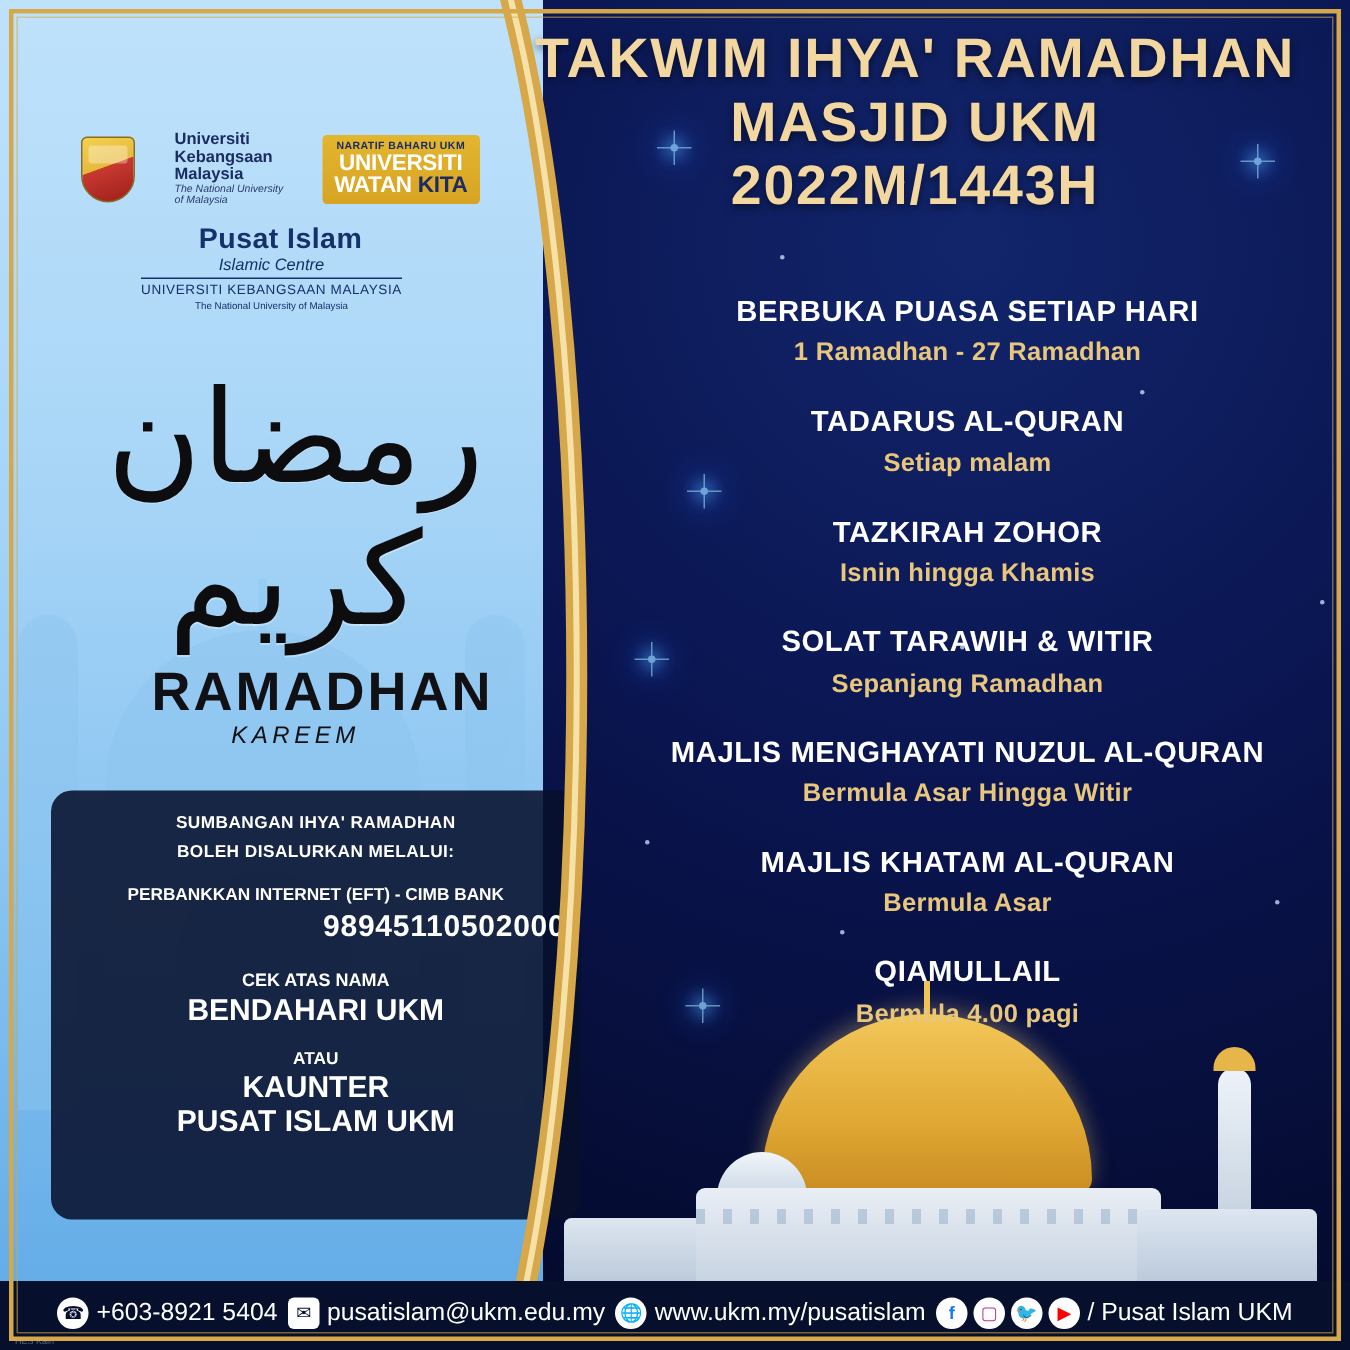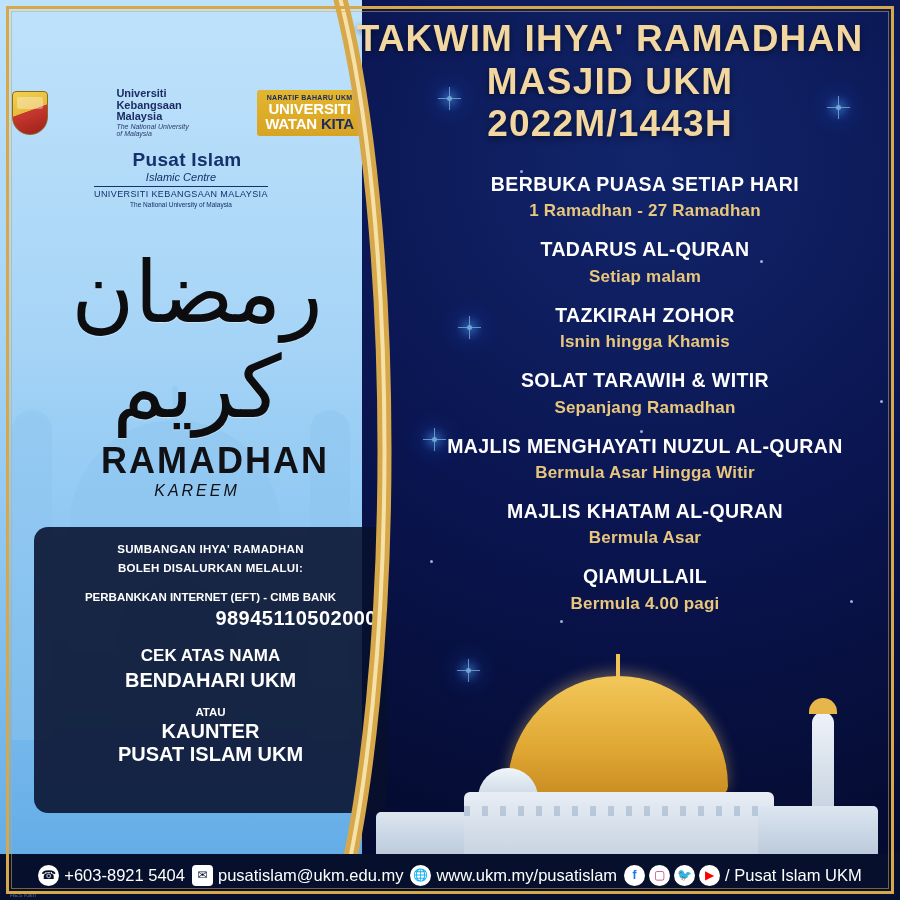--- a/index.html
+++ b/index.html
@@ -96,21 +96,21 @@
     pointer-events:none;
   }
 
   
   .logos {
     position:absolute; top:88px; left:0; width:362px;
     z-index:10;
     text-align:center;
   }
   .logo-row {
-    display:flex; align-items:center; justify-content:space-between; gap:4px;
+    display:flex; align-items:center; justify-content:center; gap:26px;
     padding-left:12px;
   }
   .ukm-crest {
     width:36px; height:44px;
     background:linear-gradient(160deg,#f3d14e 0%, #e8b93b 45%, #c8392f 46%, #9d1f1a 100%);
     border-radius:4px 4px 18px 18px;
     border:1px solid #8b6b1f;
     position:relative;
     flex:none;
   }
@@ -172,21 +172,21 @@
     border-radius:14px;
     z-index:14;
     color:#fff;
     text-align:center;
     padding:16px 10px;
   }
   .donation .d1 { font-size:11.5px; font-weight:bold; letter-spacing:.3px; }
   .donation .d2 { font-size:11.5px; font-weight:bold; letter-spacing:.3px; margin-top:7px; }
   .donation .d3 { font-size:11.5px; font-weight:bold; margin-top:17px; }
   .donation .acc { font-size:20px; font-weight:bold; letter-spacing:.5px; margin-top:4px;text-align:right; }
-  .donation .d4 { font-size:17px; font-weight:bold; margin-top:16px; }
+  .donation .d4 { font-size:12px; font-weight:bold; margin-top:16px; }
   .donation .name { font-size:20px; font-weight:bold; margin-top:3px; }
   .donation .d5 { font-size:11.5px; font-weight:bold; margin-top:14px; }
   .donation .k1 { font-size:20px; font-weight:bold; margin-top:2px; }
   .donation .k2 { font-size:20px; font-weight:bold; }
 
   
   .title {
     position:absolute; left:330px; top:18px; width:560px;
     text-align:center; z-index:15;
   }
@@ -196,21 +196,21 @@
     font-weight:bold;
     letter-spacing:1.2px;
     line-height:1.15;
     text-shadow:0 2px 6px rgba(0,0,0,.5);
   }
 
   .schedule {
     position:absolute; left:400px; top:172px; width:490px;
     z-index:15; text-align:center;
   }
-  .ev { margin-bottom:16px; }
+  .ev { margin-bottom:16px;margin-top:24px; }
   .ev .h {
     color:#ffffff;
     font-size:19.5px;
     font-weight:bold;
     letter-spacing:.4px;
     line-height:1.25;
   }
   .ev .s {
     color:#e8c77d;
     font-size:17px;

